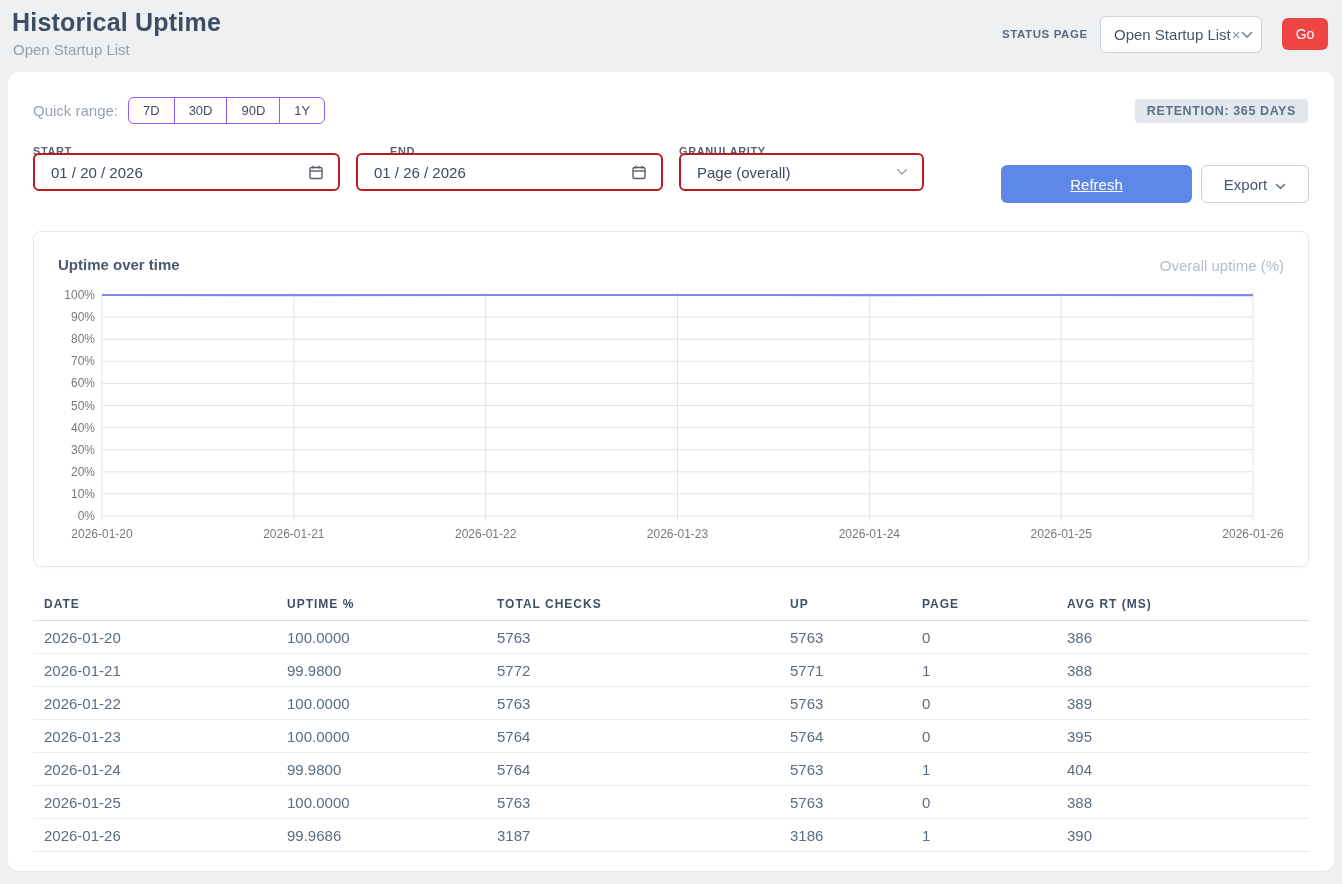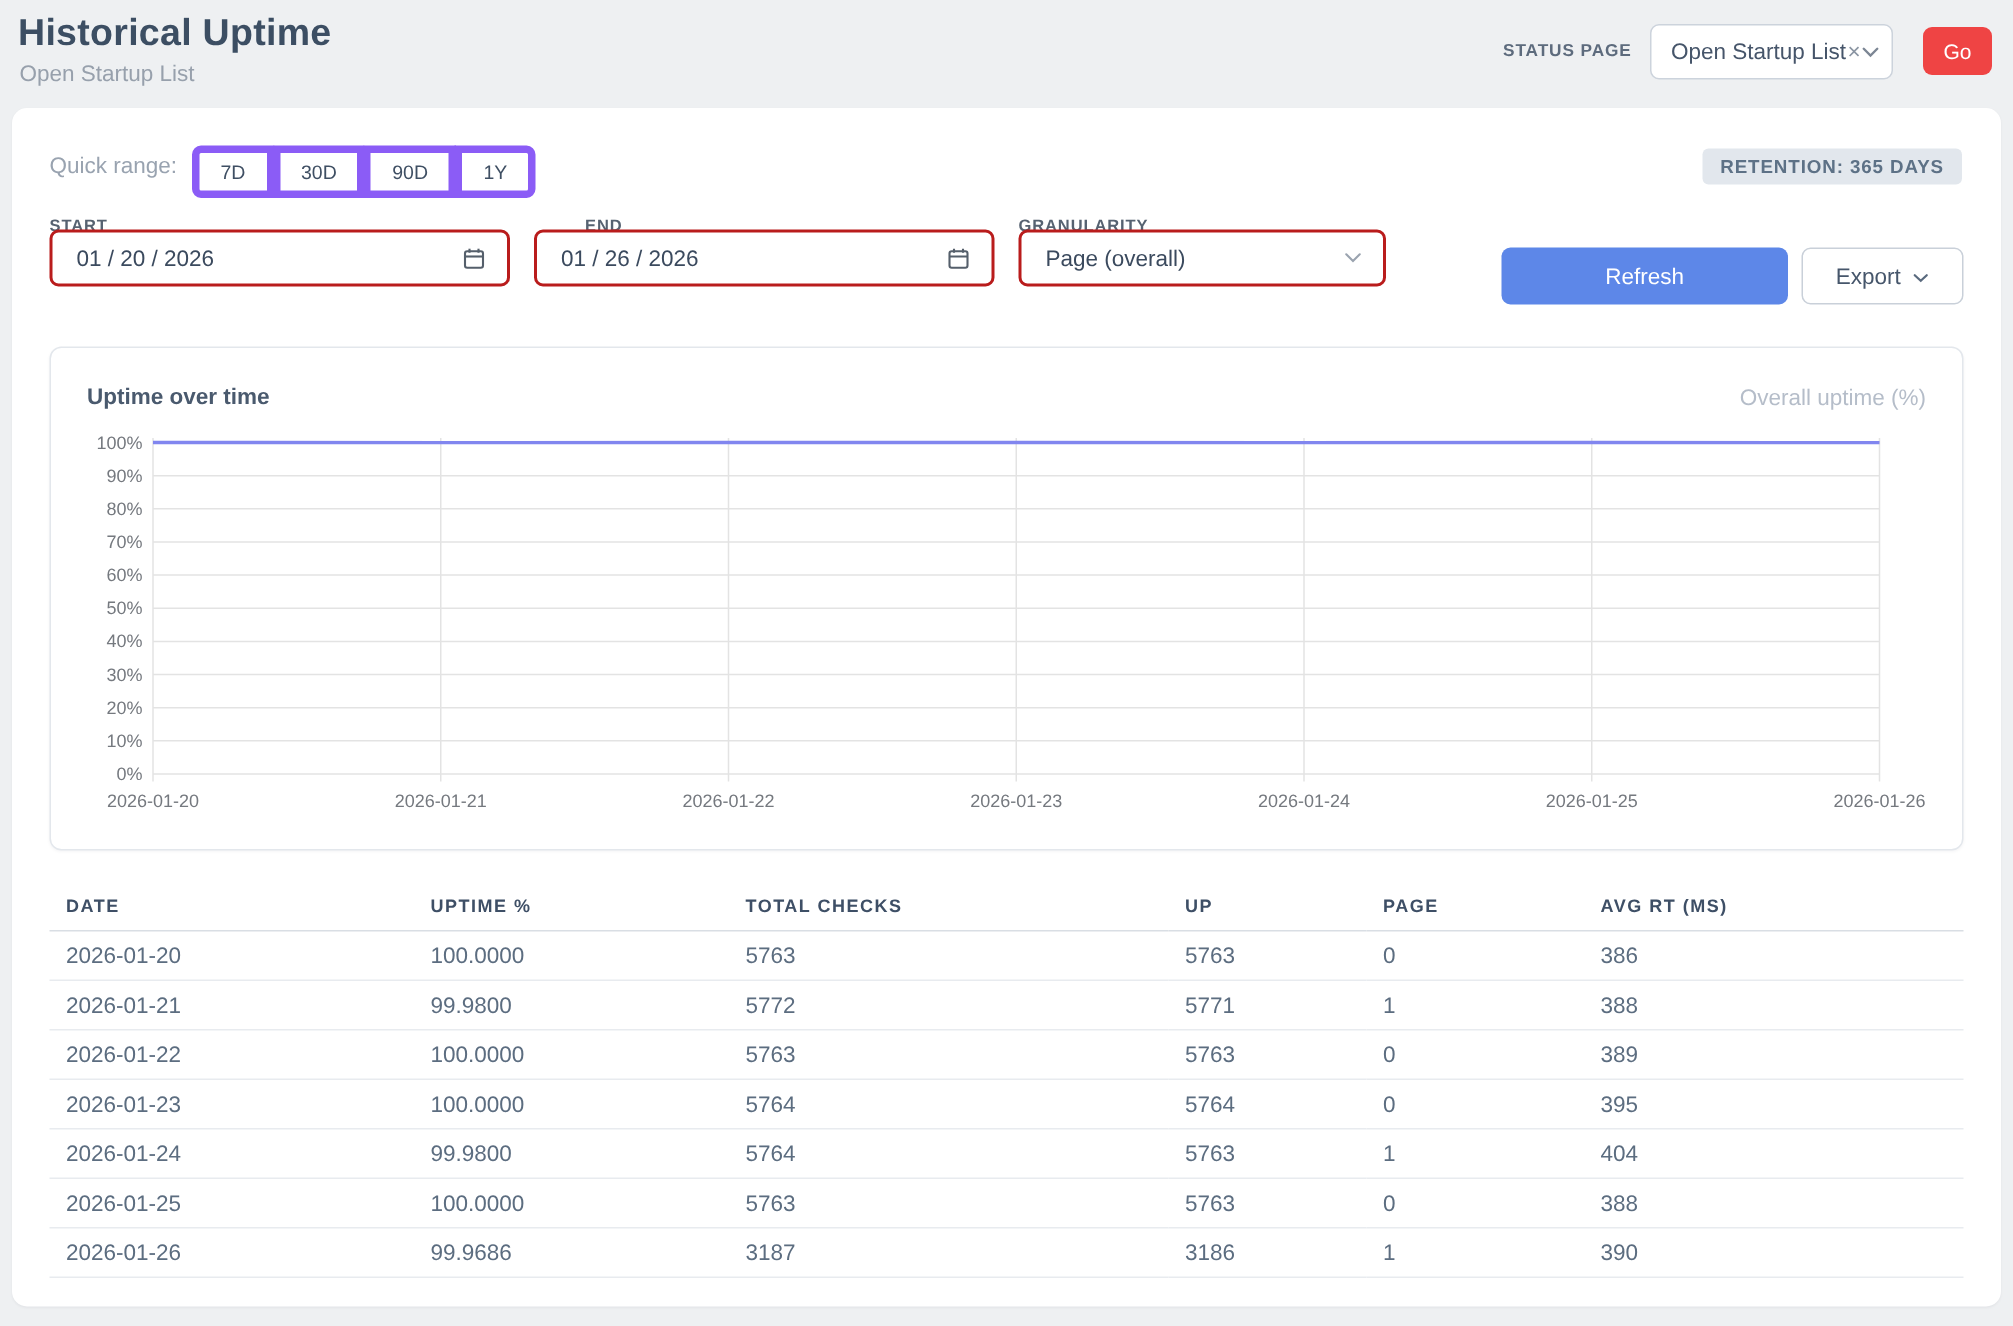--- a/index.html
+++ b/index.html
@@ -19,28 +19,28 @@
   .statuspage-select .val { font-size:15px; color:#46556a; white-space:nowrap; }
   .clear-x { font-size:15px; color:#8b95a3; margin-left:1px; cursor:pointer; }
   .chev { margin-left:auto; display:inline-flex; }
   .go-btn { position:absolute; left:1282px; top:18px; width:46px; height:32px; background:#ef4444; color:#fff; border:none; border-radius:6px; font-size:14px; font-family:inherit; cursor:pointer; }
 
   
   .panel { position:absolute; left:8px; top:72px; width:1326px; height:799px; background:#fff; border-radius:10px; box-shadow:0 1px 2px rgba(16,24,40,.05); }
 
   .quick-label { position:absolute; left:25px; top:30px; font-size:15px; color:#99a3b0; }
   .quick-group { position:absolute; left:120px; top:25px; display:inline-flex; }
-  .quick-group button { background:#fff; border:5px solid #8b5cf6; margin-left:-1px; padding:5px 14px; font-size:13px; font-family:inherit; color:#3f4f63; cursor:pointer; }
+  .quick-group button { background:#fff; border:1px solid #8b5cf6; margin-left:-1px; padding:5px 14px; font-size:13px; font-family:inherit; color:#3f4f63; cursor:pointer; }
   .quick-group button:first-child { border-radius:6px 0 0 6px; margin-left:0; }
   .quick-group button:last-child { border-radius:0 6px 6px 0; }
   .retention-badge { position:absolute; right:26px; top:27px; background:#e2e7ed; color:#5d7186; font-size:12.5px; font-weight:600; letter-spacing:.6px; padding:5px 12px; border-radius:4px; }
 
   .field-label { position:absolute; top:73px; font-size:11px; font-weight:600; color:#566271; letter-spacing:.6px; }
   .ctl { position:absolute; top:81px; height:38px; background:#fff; border:2px solid #b91c1c; border-radius:6px; display:flex; align-items:center; padding:0 14px 0 16px; font-size:15px; color:#3b4a5e; cursor:pointer; }
-  .btn-refresh { position:absolute; top:93px; height:38px; border:none; border-radius:6px; background:#5d87e8; color:#fff; font-size:15px; font-family:inherit; cursor:pointer; }
+  .btn-refresh { position:absolute; top:93px; height:38px; border:none; border-radius:6px; background:#5d87e8; color:#fff; font-size:15px; font-family:inherit; cursor:pointer;text-decoration:underline; }
   .btn-export { position:absolute; top:93px; height:38px; background:#fff; border:1px solid #c9d0d9; border-radius:6px; color:#46566b; font-size:15px; font-family:inherit; cursor:pointer; display:flex; align-items:center; justify-content:center; gap:8px; }
 
   
   .chart-card { position:absolute; left:25px; top:159px; width:1276px; height:336px; background:#fff; border:1px solid #e3e7ec; border-radius:8px; box-shadow:0 1px 2px rgba(16,24,40,.04); }
   .chart-title { position:absolute; left:24px; top:24px; font-size:15px; font-weight:700; color:#4a5a6e; }
   .chart-legend { position:absolute; right:24px; top:25px; font-size:15px; color:#b5bdc9; }
   .chart-area { position:absolute; left:16px; top:54px; width:1244px; height:262px; }
 
   
   .uptime-table { position:absolute; left:25px; top:519px; width:1276px; border-collapse:collapse; table-layout:fixed; }

